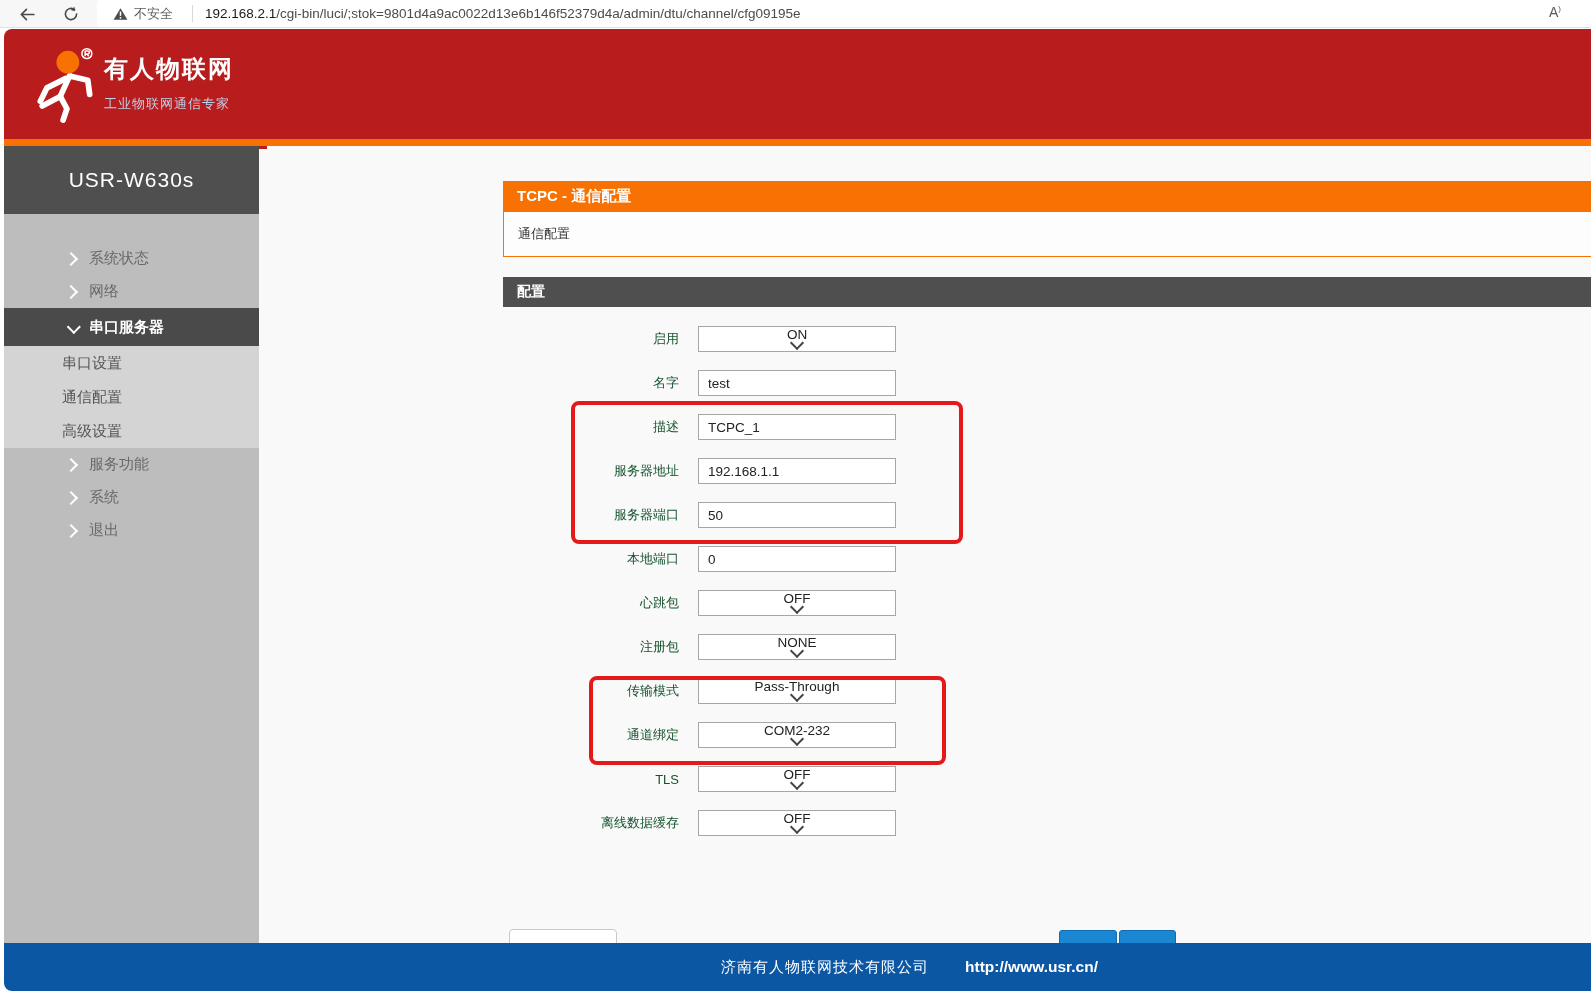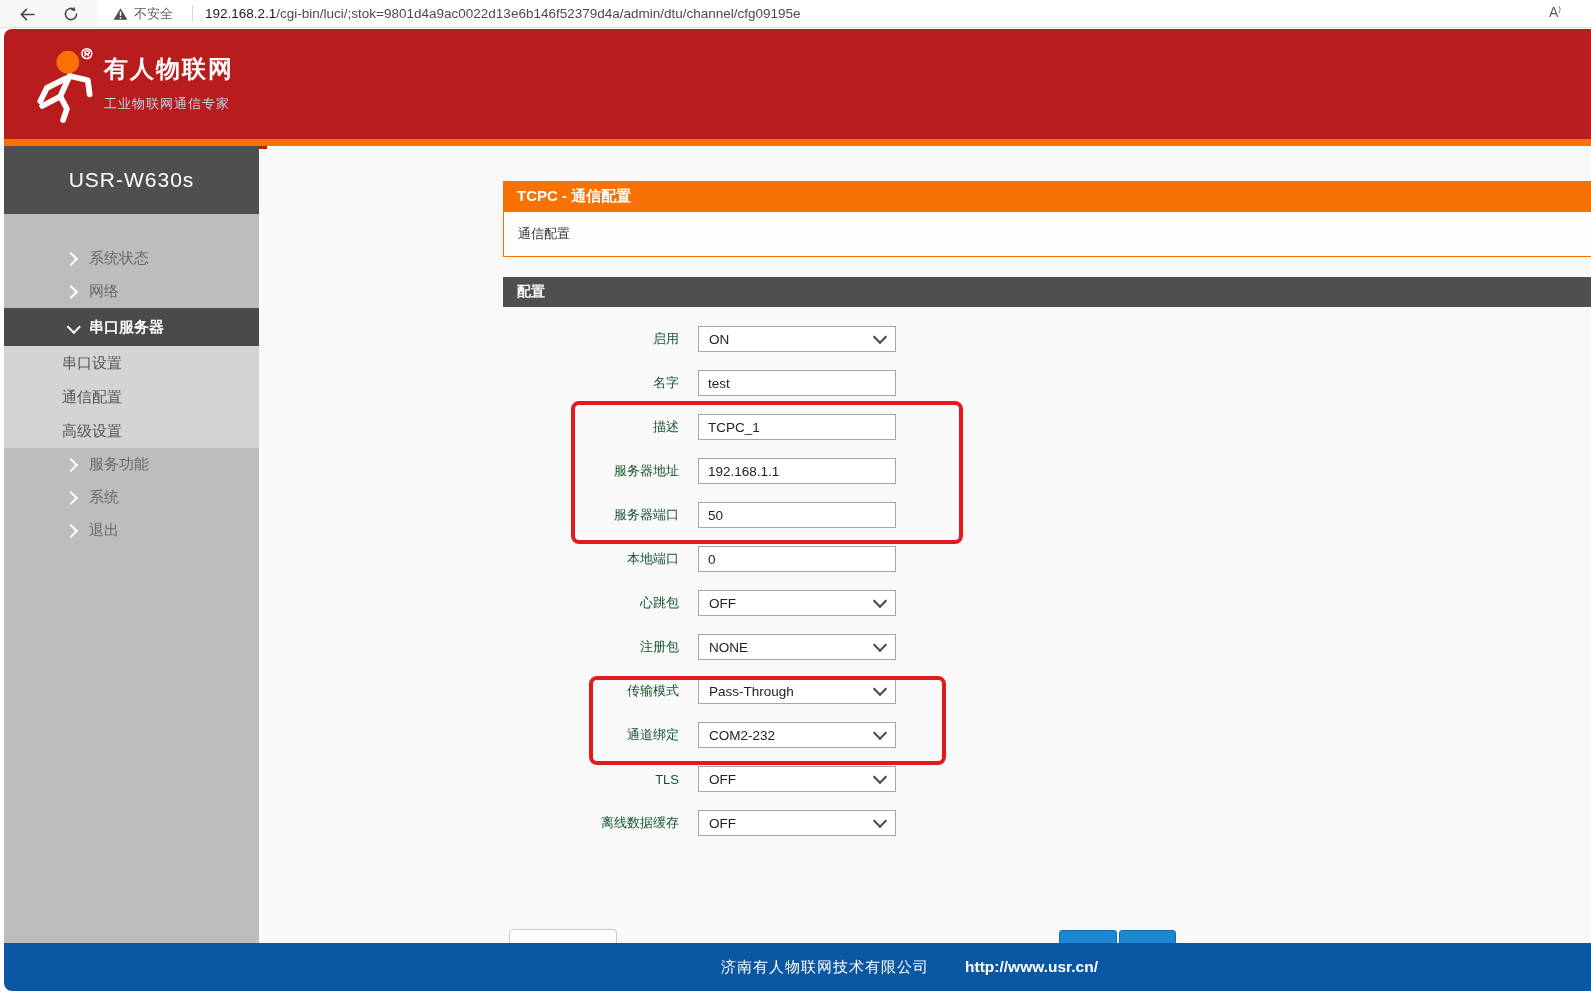--- a/index.html
+++ b/index.html
@@ -62,21 +62,21 @@
   .section-bar{position:absolute;left:236px;right:-2px;top:131px;height:30px;background:#4f4f4f;
                color:#ffffff;font-size:14px;font-weight:bold;display:flex;align-items:center;padding-left:14px;}
 
   .form{position:absolute;left:0;top:180px;width:720px;}
   .form-row{display:flex;align-items:center;height:26px;margin-bottom:18px;}
   .form-label{width:412px;text-align:right;font-size:13px;color:#14532d;}
   .control{margin-left:19px;width:198px;height:26px;box-sizing:border-box;background:#ffffff;
            border:1px solid #a6a6a6;font-size:13.5px;color:#222222;
            font-family:"Liberation Sans","DejaVu Sans",sans-serif;}
   input.control{padding:0 9px;outline:none;}
-  .select{display:flex;align-items:center;justify-content:space-between;padding:0 10px;cursor:pointer;}
+  .select{display:flex;align-items:center;padding:0 10px;cursor:pointer;flex-direction:column;}
   .sel-chev{width:8px;height:8px;border-left:2px solid #444444;border-bottom:2px solid #444444;
             transform:rotate(-45deg);margin-top:-4px;}
 
   .annotation{position:absolute;border:4px solid #e41a1a;border-radius:8px;pointer-events:none;}
   .anno-1{left:304px;top:255px;width:384px;height:135px;}
   .anno-2{left:322px;top:530px;width:349px;height:81px;}
 
   .partial-white-btn{position:absolute;left:242px;top:783px;width:106px;height:30px;background:#ffffff;
                      border:1px solid #c9c9c9;border-radius:4px;}
   .partial-blue-btn{position:absolute;top:784px;height:30px;background:#1b86d2;border:1px solid #0f6cb4;

